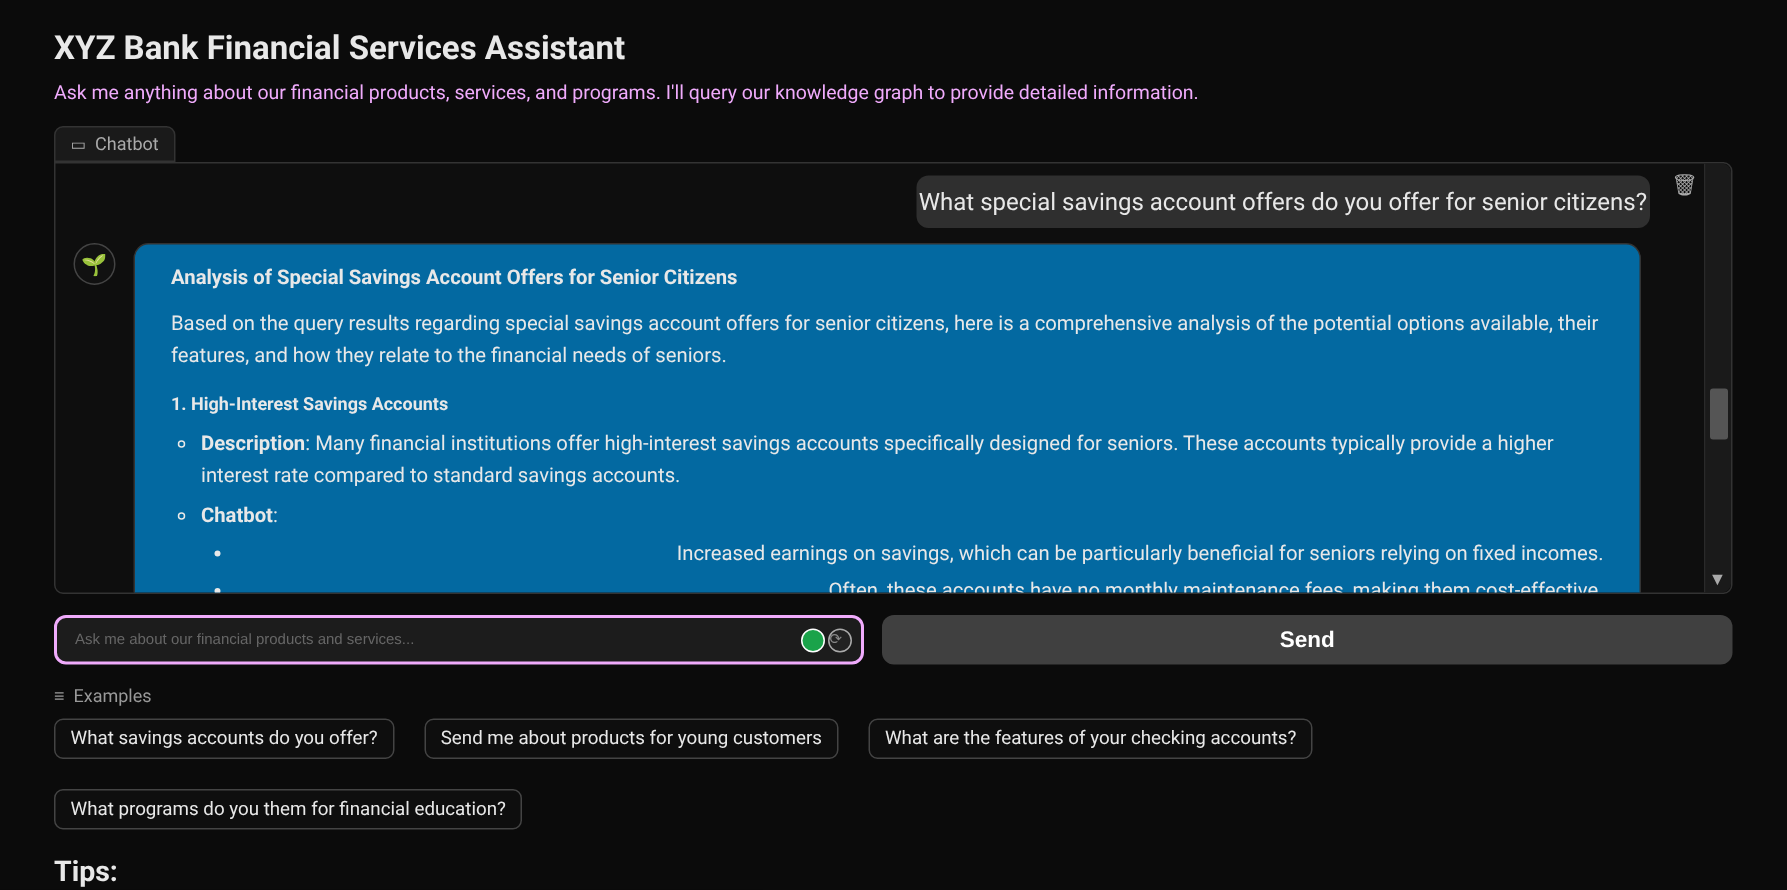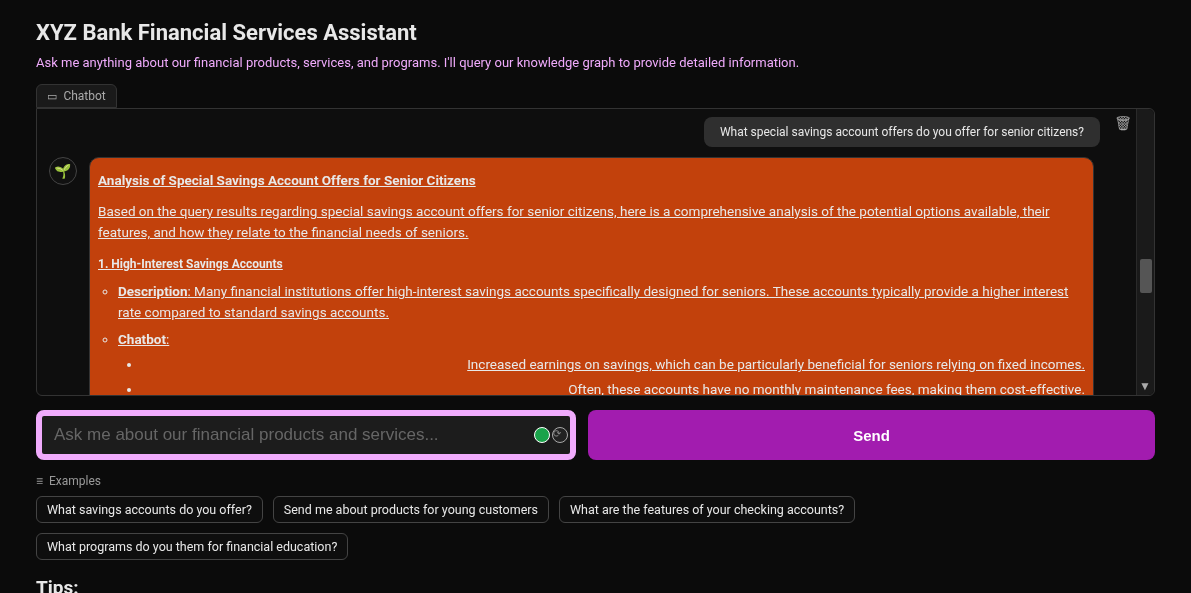--- a/index.html
+++ b/index.html
@@ -50,47 +50,46 @@
   color: #aaa;
   cursor: pointer;
   font-size: 14px;
   z-index: 3;
 }
 
 .user-msg-row { display: flex; justify-content: flex-end; margin-bottom: 10px; padding-right: 24px;}
 .user-msg {
   background: #2f2f2f;
   border-radius: 8px;
-  padding: 8px 16px;
-  font-size: 12px;
+  padding: 8px 2px;
+  font-size: 16px;
   max-width: 70%;
 }
 
 .bot-row { display: flex; gap: 12px; padding-right: 30px;}
 .avatar {
   width: 28px;
   height: 28px;
   border-radius: 50%;
   border: 1px solid #444;
   display: flex;
   align-items: center;
   justify-content: center;
   font-size: 14px;
   flex-shrink: 0;
   background: #111;
 }
 .bot-msg {
   border: 1px solid #333;
   border-radius: 10px;
-  padding: 12px 8px;
+  padding: 12px 24px;
   flex: 1;
   font-size: 13.5px;
   line-height: 1.55;
-  background: #c2410c;
-  text-decoration: underline;
+  background: #0369a1;
 }
 .bot-msg .title-line { font-weight: 700; margin-bottom: 10px; }
 .bot-msg p { margin-bottom: 12px; }
 .bot-msg h3 { font-size: 12px; font-weight: 700; margin-bottom: 8px; }
 .bot-msg ul.top-list { list-style: circle; padding-left: 20px; margin-bottom: 8px;}
 .bot-msg ul.top-list > li { margin-bottom: 6px; }
 .bot-msg ul.inner { list-style: disc; padding-left: 24px; margin-top: 4px; text-align: right;}
 .bot-msg ul.inner li { margin-bottom: 4px; }
 .bot-msg .label { font-weight: 700; }
 
@@ -124,63 +123,63 @@
   margin-top: 14px;
   margin-bottom: 14px;
 }
 .text-input-wrap {
   flex: 0 0 540px;
   position: relative;
 }
 .text-input {
   width: 100%;
   background: #1c1c1c;
-  border: 6px solid #f0abfc;
+  border: 2px solid #f0abfc;
   border-radius: 8px;
   padding: 9px 56px 9px 12px;
   color: #737373;
-  font-size: 17px;
+  font-size: 10px;
 }
 .text-input::placeholder { color: #666; }
 .input-icons {
   position: absolute;
   right: 8px;
   top: 50%;
   transform: translateY(-50%);
   display: flex;
   gap: 2px;
 }
 .input-icons span {
   width: 16px; height: 16px;
   border-radius: 50%;
   display: inline-block;
 }
 .ic-green { background: #1aa34a; border:1px solid #fff;}
 .ic-dark { background: #222; border: 1px solid #aaa; display:flex;align-items:center;justify-content:center;font-size:10px;color:#888;}
 
 .send-btn {
   flex: 1;
-  background: #a21caf;
+  background: #404040;
   color: #fff;
   border: none;
   border-radius: 8px;
   font-size: 15px;
   font-weight: 600;
   cursor: pointer;
 }
 
 .examples-header {
   display: flex;
   align-items: center;
   gap: 6px;
   font-size: 12px;
   color: #999;
   margin-bottom: 8px;
 }
-.examples-row { display: flex; gap: 10px; flex-wrap: wrap; margin-bottom: 16px;}
+.examples-row { display: flex; gap: 20px; flex-wrap: wrap; margin-bottom: 16px;}
 .example-chip {
   border: 1px solid #444;
   border-radius: 6px;
   padding: 5px 10px;
   font-size: 12.5px;
   background: #0e0e0e;
   cursor: pointer;
 }
 
 .tips-title { font-weight: 700; font-size: 19px; margin-bottom: 6px; }

